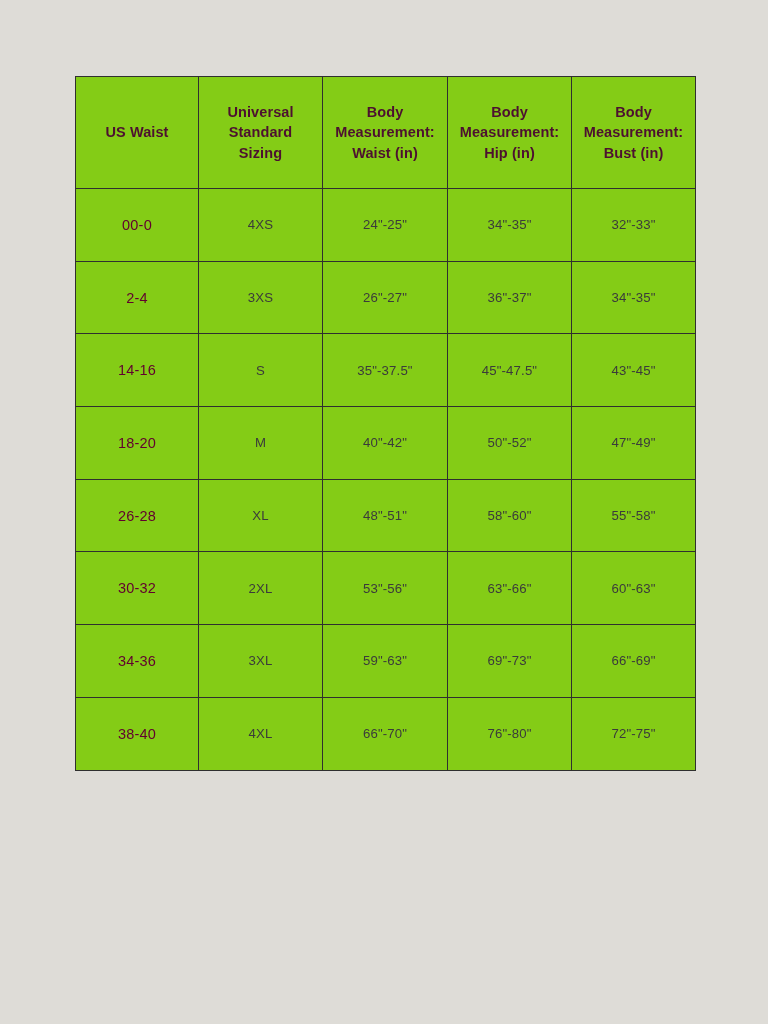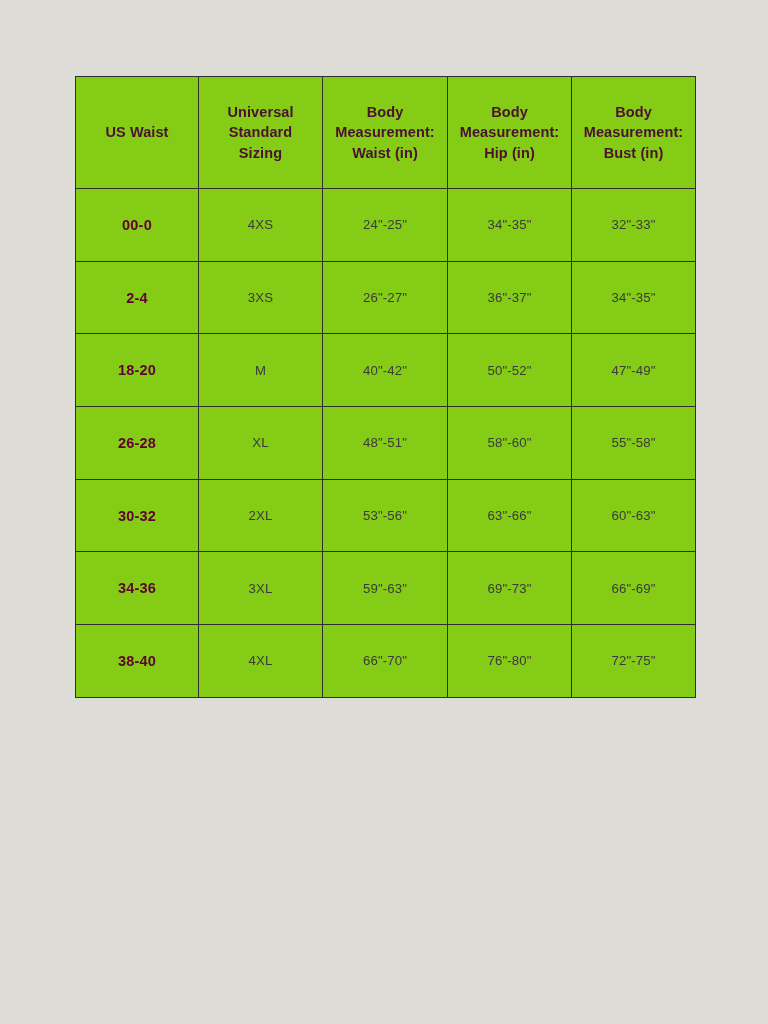--- a/index.html
+++ b/index.html
@@ -60,21 +60,21 @@
     line-height: 1.42;
     letter-spacing: 0.1px;
   }
 
   table.size-chart tbody tr {
     height: 72.7px;
   }
 
   td.us-size {
     color: #62002f;
-    font-weight: bold;
+    font-weight: normal;
     font-size: 14.5px;
     letter-spacing: 0.2px;
   }
 
   td.body-cell {
     color: #3b3b3b;
     font-weight: normal;
     font-size: 13.2px;
     letter-spacing: 0.15px;
     margin-top: 36px;
@@ -111,20 +111,27 @@
             <td class="body-cell">32"-33"</td>
           </tr>
           <tr>
             <td class="us-size">2-4</td>
             <td class="body-cell">3XS</td>
             <td class="body-cell">26"-27"</td>
             <td class="body-cell">36"-37"</td>
             <td class="body-cell">34"-35"</td>
           </tr>
           <tr>
+            <td class="us-size">14-16</td>
+            <td class="body-cell">S</td>
+            <td class="body-cell">35"-37.5"</td>
+            <td class="body-cell">45"-47.5"</td>
+            <td class="body-cell">43"-45"</td>
+          </tr>
+          <tr>
             <td class="us-size">18-20</td>
             <td class="body-cell">M</td>
             <td class="body-cell">40"-42"</td>
             <td class="body-cell">50"-52"</td>
             <td class="body-cell">47"-49"</td>
           </tr>
           <tr>
             <td class="us-size">26-28</td>
             <td class="body-cell">XL</td>
             <td class="body-cell">48"-51"</td>

